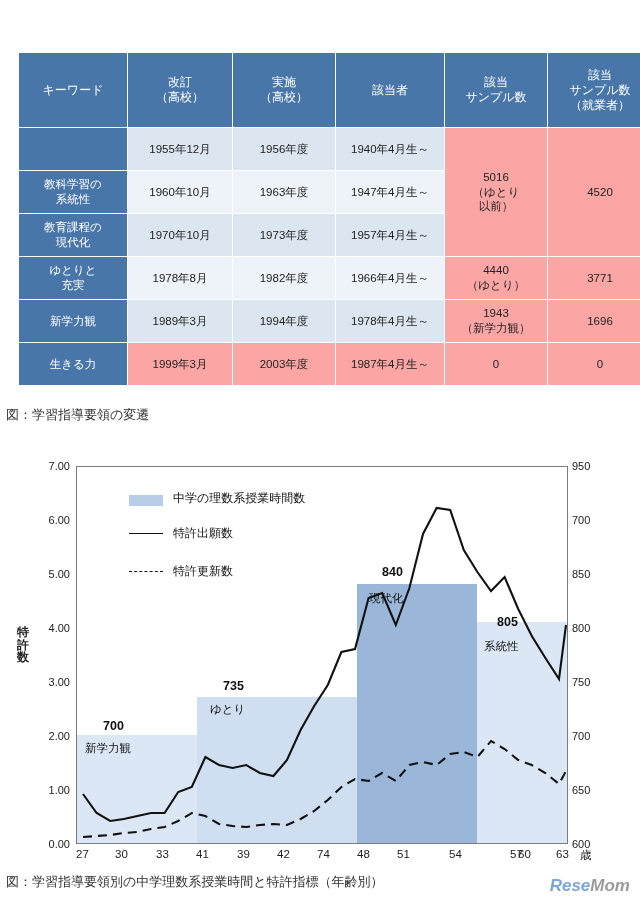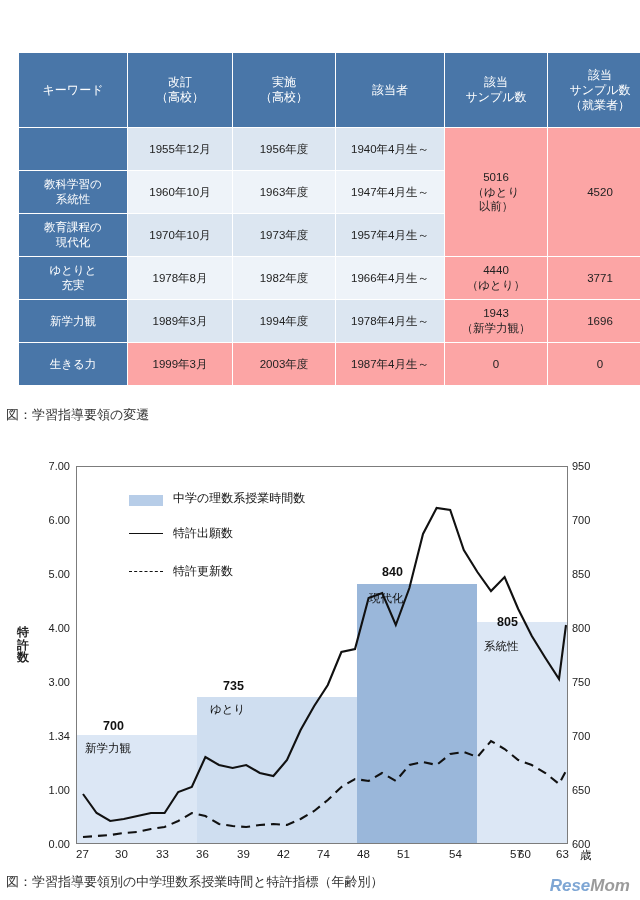--- a/index.html
+++ b/index.html
@@ -122,21 +122,21 @@
 
 <div class="chart">
 
   <div class="ylab">特<br>許<br>数</div>
 
   <div class="ytick ytickL" style="top:14px">7.00</div>
   <div class="ytick ytickL" style="top:68px">6.00</div>
   <div class="ytick ytickL" style="top:122px">5.00</div>
   <div class="ytick ytickL" style="top:176px">4.00</div>
   <div class="ytick ytickL" style="top:230px">3.00</div>
-  <div class="ytick ytickL" style="top:284px">1.34</div>
+  <div class="ytick ytickL" style="top:284px">2.00</div>
   <div class="ytick ytickL" style="top:338px">1.00</div>
   <div class="ytick ytickL" style="top:392px">0.00</div>
 
   <div class="ytick ytickR" style="top:14px">950</div>
   <div class="ytick ytickR" style="top:68px">700</div>
   <div class="ytick ytickR" style="top:122px">850</div>
   <div class="ytick ytickR" style="top:176px">800</div>
   <div class="ytick ytickR" style="top:230px">750</div>
   <div class="ytick ytickR" style="top:284px">700</div>
   <div class="ytick ytickR" style="top:338px">650</div>
@@ -177,21 +177,21 @@
     <div class="lblb" style="left:305px;top:98px;">840</div>
     <div class="lbl" style="left:292px;top:124px;">現代化</div>
 
     <div class="lblb" style="left:420px;top:148px;">805</div>
     <div class="lbl" style="left:407px;top:172px;">系統性</div>
   </div>
 
   <div class="xtick" style="left:76px;top:402px;">27</div>
   <div class="xtick" style="left:115px;top:402px;">30</div>
   <div class="xtick" style="left:156px;top:402px;">33</div>
-  <div class="xtick" style="left:196px;top:402px;">36</div>
+  <div class="xtick" style="left:196px;top:402px;">41</div>
   <div class="xtick" style="left:237px;top:402px;">39</div>
   <div class="xtick" style="left:277px;top:402px;">42</div>
   <div class="xtick" style="left:317px;top:402px;">74</div>
   <div class="xtick" style="left:357px;top:402px;">48</div>
   <div class="xtick" style="left:397px;top:402px;">51</div>
   <div class="xtick" style="left:449px;top:402px;">54</div>
   <div class="xtick" style="left:492px;top:402px;padding-left:18px;">57</div>
   <div class="xtick" style="left:518px;top:402px;">60</div>
   <div class="xtick" style="left:556px;top:402px;">63</div>
   <div class="xtick" style="left:580px;top:402px;">歳</div>

